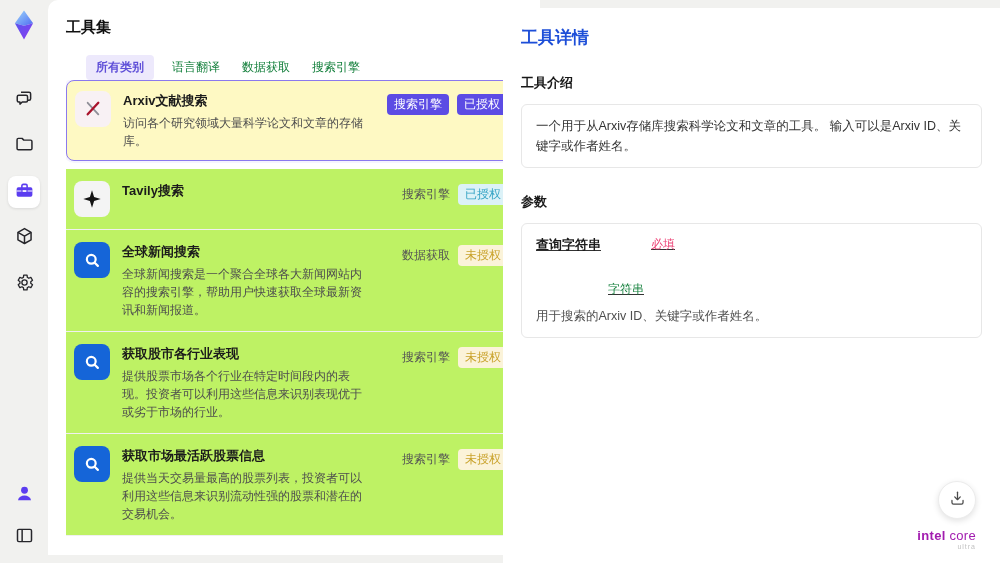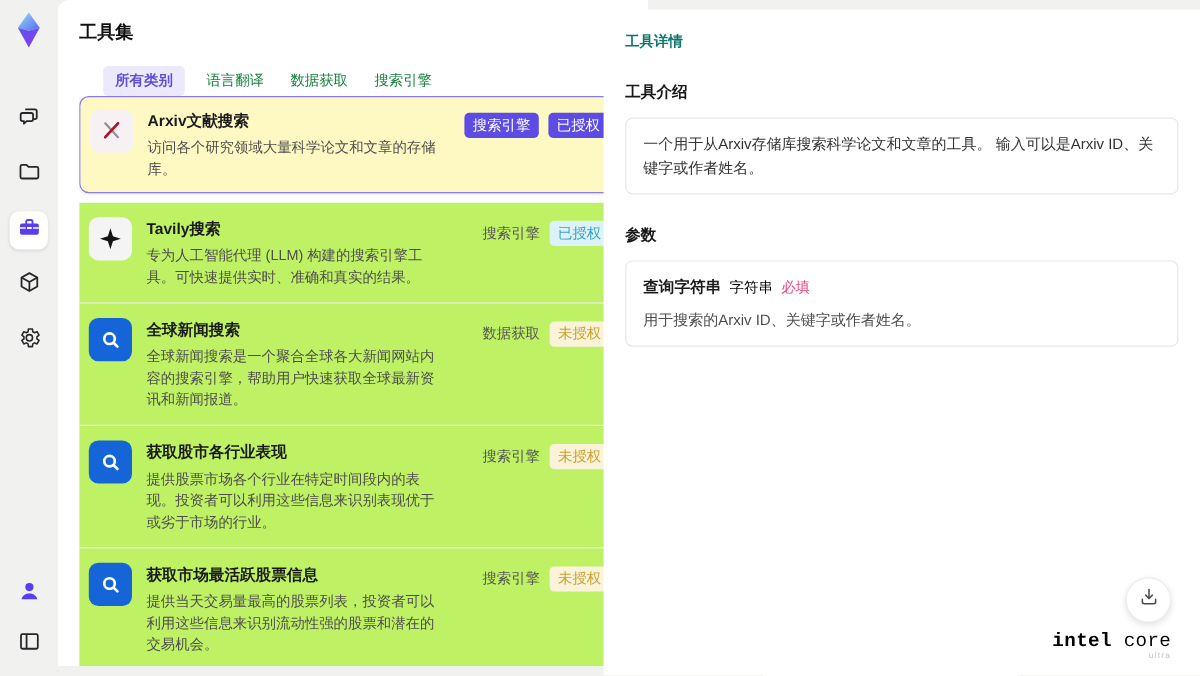--- a/index.html
+++ b/index.html
@@ -48,36 +48,36 @@
   .badge.unauthorized { background:#fbf3d9; color:#c9a22b; }
   .tool-item.selected .cat, .tool-item.selected .badge {
     background:#5c4ce4; color:#fff; padding:2px 7px; border-radius:4px; }
   
   .scrollbar { position:absolute; right:7px; top:82px; bottom:12px; width:8px; }
   .scroll-arrow { position:absolute; left:1px; width:0; height:0; border-left:4px solid transparent; border-right:4px solid transparent; cursor:pointer; }
   .scroll-arrow.up { top:0; border-bottom:5px solid #6f6f6f; }
   .scroll-arrow.down { bottom:0; border-top:5px solid #6f6f6f; }
   .scroll-thumb { position:absolute; top:9px; left:1px; width:6px; height:192px; background:#c6c6c6; border-radius:3px; cursor:grab; }
   
-  .detail-title { padding:18px 0 0 18px; font-size:12px; font-weight:bold; color:#0f766e; }
+  .detail-title { padding:18px 0 0 18px; font-size:17px; font-weight:bold; color:#1d4ed8; }
   .section-h { margin:25px 0 0 18px; font-size:13px; font-weight:bold; color:#181818; }
   .card { margin:12px 18px 0 18px; border:1px solid #e7e7e7; border-radius:6px;
     padding:11px 14px; font-size:12.5px; color:#333; line-height:1.6; }
-  .param-line { display:flex; align-items:center; gap:7px; }
+  .param-line { display:flex; align-items:flex-start; gap:7px;text-decoration:underline; }
   .param-name { font-size:13px; font-weight:bold; color:#1c1c1c; }
-  .param-type { font-size:12px; color:#000000; }
+  .param-type { font-size:12px; color:#15803d;margin-top:45px; }
   .param-required { font-size:12px; color:#ed4578; }
   .param-desc { margin-top:7px; font-size:12.5px; color:#4e4e4e; }
   
   .fab { position:absolute; right:24px; bottom:44px; width:38px; height:38px; border-radius:50%;
     background:#fff; border:1px solid #ececec; box-shadow:0 2px 6px rgba(0,0,0,.12);
     display:flex; align-items:center; justify-content:center; cursor:pointer; z-index:6; }
   .fab svg { width:19px; height:19px; }
   .brand { position:absolute; right:24px; bottom:12px; text-align:right; z-index:6; line-height:1.1; }
-  .brand-main { font-size:16px; color:#000000; letter-spacing:.3px;font-family:Liberation Mono, monospace; }
+  .brand-main { font-size:13px; color:#a21caf; letter-spacing:.3px; }
   .brand-main .b-intel { font-weight:bold; }
   .brand-sub { font-size:7px; color:#c2c2c2; letter-spacing:1px; }
 </style>
 </head>
 <body>
 
 <div class="rail">
   <div class="rail-logo">
     <svg viewBox="0 0 28 28">
       <defs>
@@ -185,21 +185,20 @@
     </div>
   </div>
       <div class="tool-item">
     <div class="tool-icon icon-star">
           <svg viewBox="0 0 24 24">
             <path d="M12 2.5l2.3 7.2 7.2 2.3-7.2 2.3L12 21.5l-2.3-7.2-7.2-2.3 7.2-2.3z" fill="#141414"></path>
           </svg>
         </div>
     <div class="tool-text">
       <div class="tool-name">Tavily搜索</div>
-      <div class="tool-desc">专为人工智能代理 (LLM) 构建的搜索引擎工具。可快速提供实时、准确和真实的结果。</div>
     </div>
     <div class="tool-meta">
       <span class="cat">搜索引擎</span>
       <span class="badge authorized">已授权</span>
     </div>
   </div>
       <div class="tool-item">
     <div class="tool-icon icon-blue-search">
           <svg viewBox="0 0 24 24" fill="none">
             <circle cx="11.2" cy="11.2" r="4.8" stroke="#fff" stroke-width="2.4"></circle>

